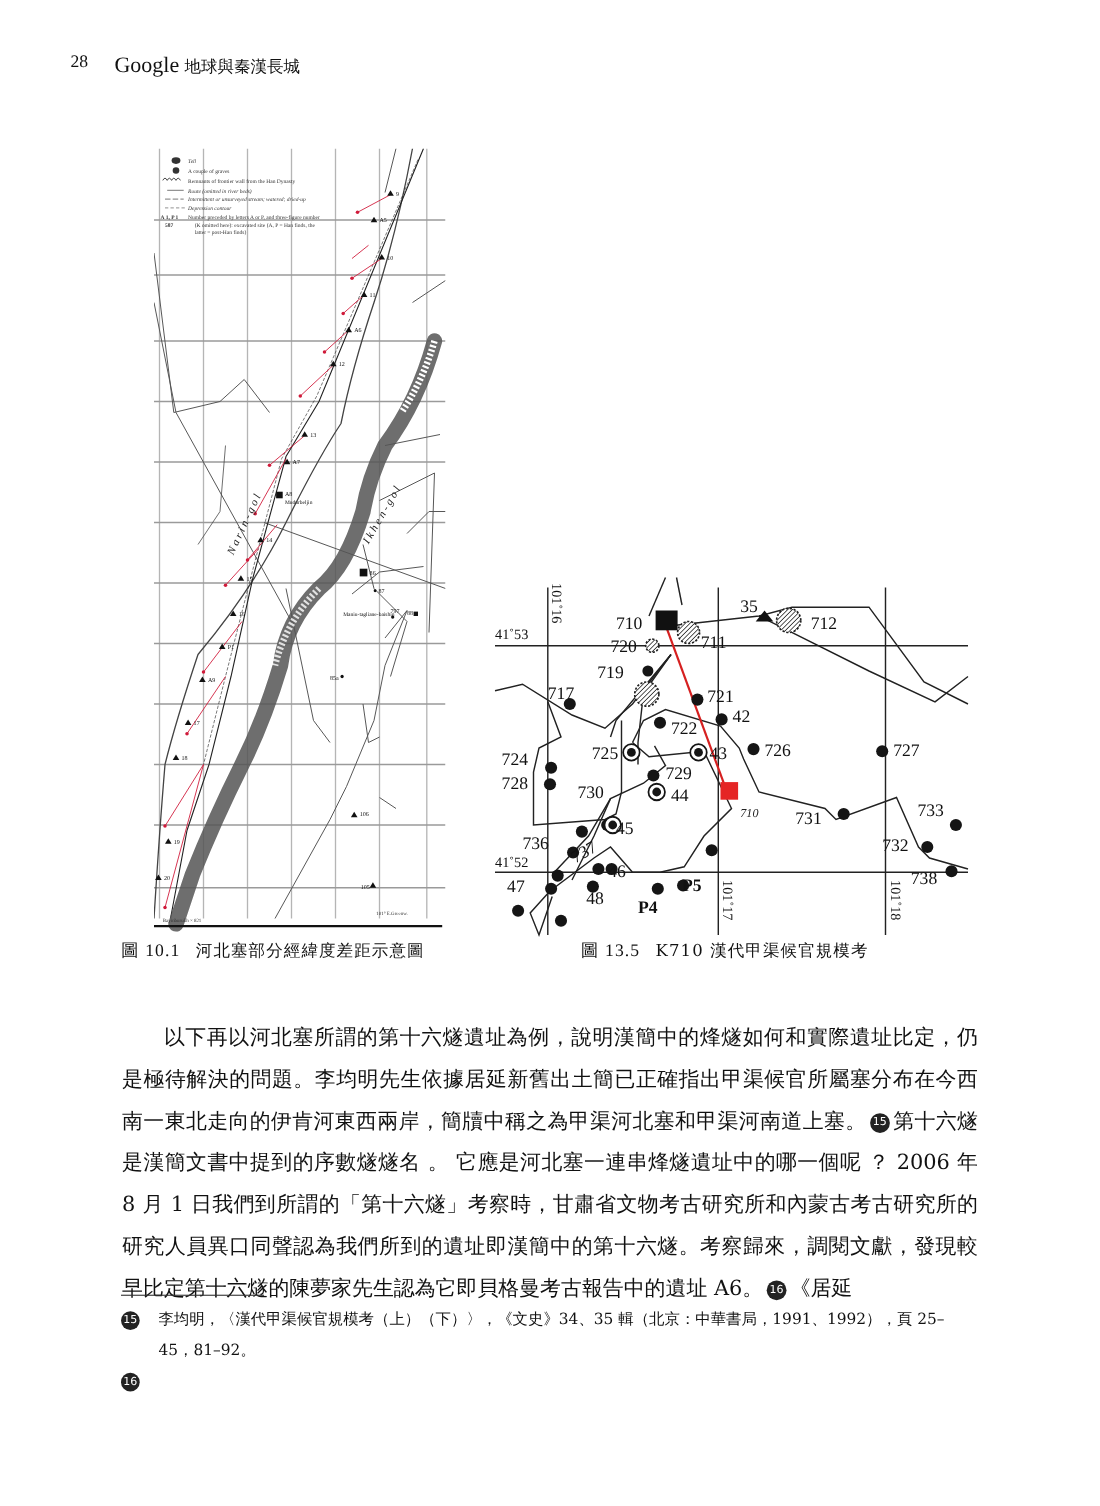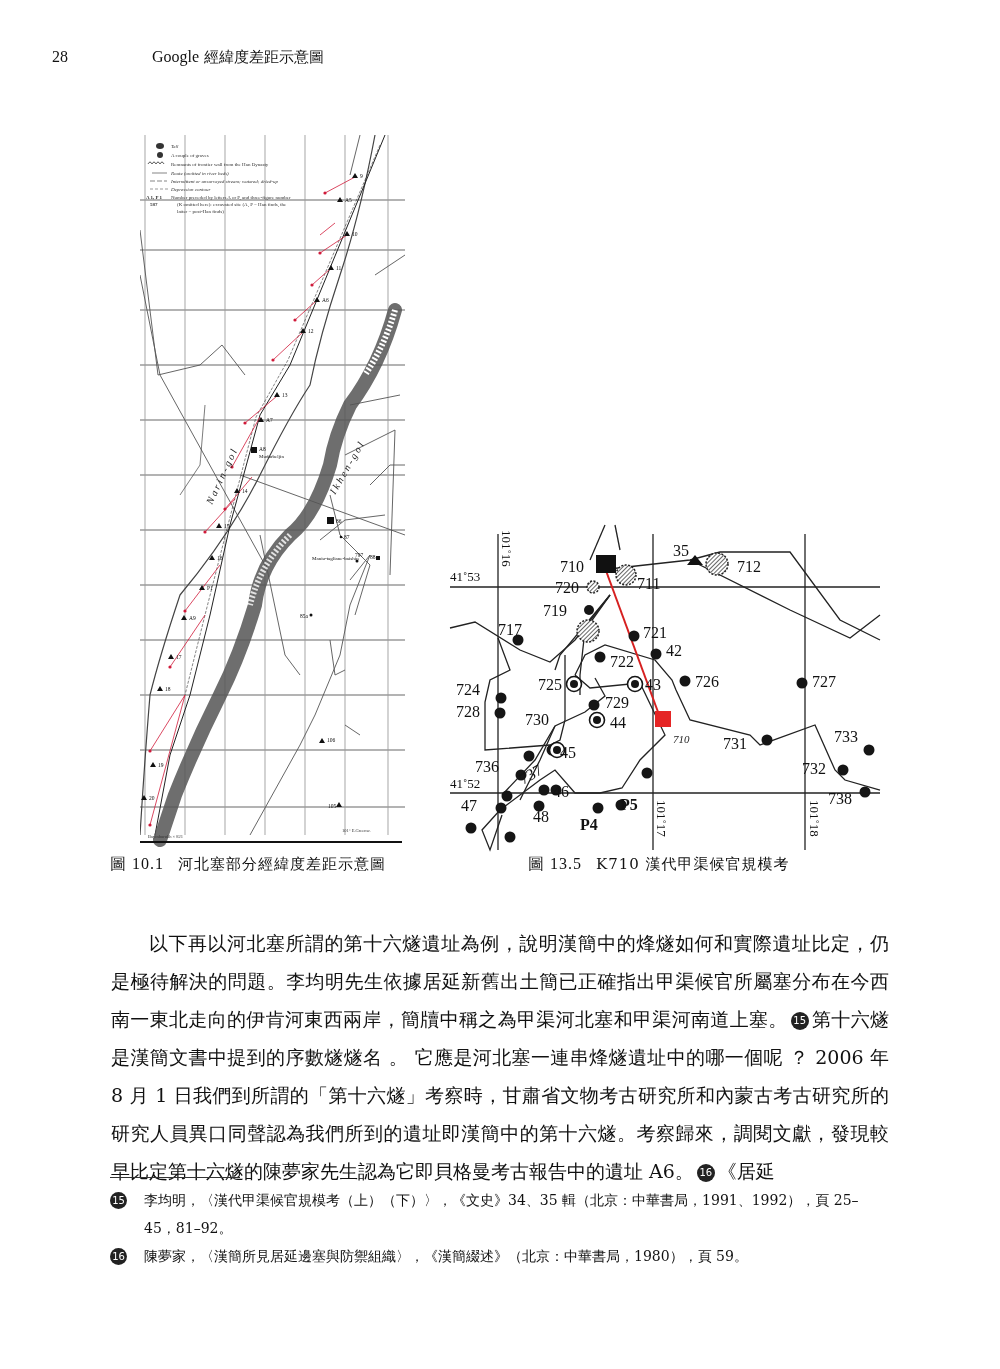--- a/index.html
+++ b/index.html
@@ -1,21 +1,21 @@
 <!DOCTYPE html>
 <html><head>
 <meta charset="utf-8">
 <style>
   html, body { margin:0; padding:0; background:#ffffff; }
   body { width:1000px; height:1369px; position:relative; overflow:hidden;
          font-family:"DejaVu Serif", "Liberation Serif", serif; color:#111; }
   .header { position:absolute; top:48px; left:52px; font-size:15px; }
-  .header .pg { position:absolute; left:0; top:0; font-family:"Liberation Serif", serif; font-size:16px; }
+  .header .pg { position:absolute; left:12px; top:0; font-family:"Liberation Serif", serif; font-size:16px; }
   .header .rt { position:absolute; left:52px; top:0; white-space:nowrap; font-size:15px; }
-  .header .rt .g { font-family:"Liberation Serif", serif; font-size:16px;margin-left:48px; }
+  .header .rt .g { font-family:"Liberation Serif", serif; font-size:20px; }
   .fig { position:absolute; }
   #fig1 { left:140px; top:135px; width:265px; height:712px; }
   #fig2 { left:440px; top:520px; width:445px; height:335px; }
   .cap { position:absolute; top:854px; font-size:15px; white-space:nowrap; letter-spacing:1px; }
   .cap .num { font-family:"Liberation Serif", serif; font-size:16px; margin-right:14px; }
   #cap1 { left:110px; }
   #cap2 { left:528px; }
   .body-text { position:absolute; left:110px; top:923px; width:780px;
                font-size:19px; line-height:38px; text-align:justify; }
   .body-text p { margin:1px; }
@@ -29,21 +29,21 @@
   .circ { display:inline-block; width:18px; height:18px; border-radius:50%; background:#222; color:#fff;
           font-size:10px; line-height:18px; text-align:center; font-family:"DejaVu Sans", sans-serif;
           vertical-align:2px; margin:0 3px; text-indent:0; }
   svg text { font-family:"Liberation Serif", serif; }
 </style>
 </head>
 <body>
 
 <div class="header">
   <span class="pg">28</span>
-  <span class="rt"><span class="g">Google</span> <span>經緯度差距示意圖</span></span>
+  <span class="rt"><span class="g">Google</span> <span>地球與秦漢長城</span></span>
 </div>
 
 <div class="fig" id="fig1">
 <svg width="265" height="712" viewBox="0 0 265 712">
 
   <g stroke="#b5b5b5" stroke-width="1.2" fill="none">
     <line x1="5" y1="0" x2="5" y2="700"></line>
     <line x1="45" y1="0" x2="45" y2="700"></line>
     <line x1="85" y1="0" x2="85" y2="700"></line>
     <line x1="125" y1="0" x2="125" y2="700"></line>
@@ -357,15 +357,14 @@
 </div>
 
 <div class="rule"></div>
 <div class="notes">
   <div class="note">
     <span class="mk">15</span>
     <span>李均明，〈漢代甲渠候官規模考（上）（下）〉，《文史》34、35 輯（北京：中華書局，1991、1992），頁 25–45，81–92。</span>
   </div>
   <div class="note">
     <span class="mk">16</span>
-    <span>陳夢家，〈漢簡所見居延邊塞與防禦組織〉，《漢簡綴述》（北京：中華書局，1980），頁 59。</span>
   </div>
 </div>
 
 </body></html>

